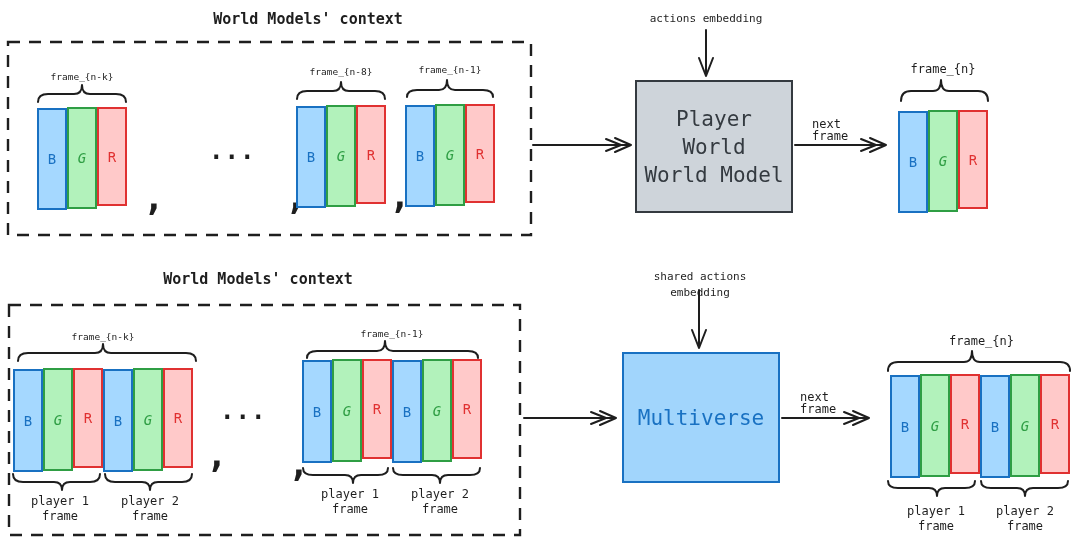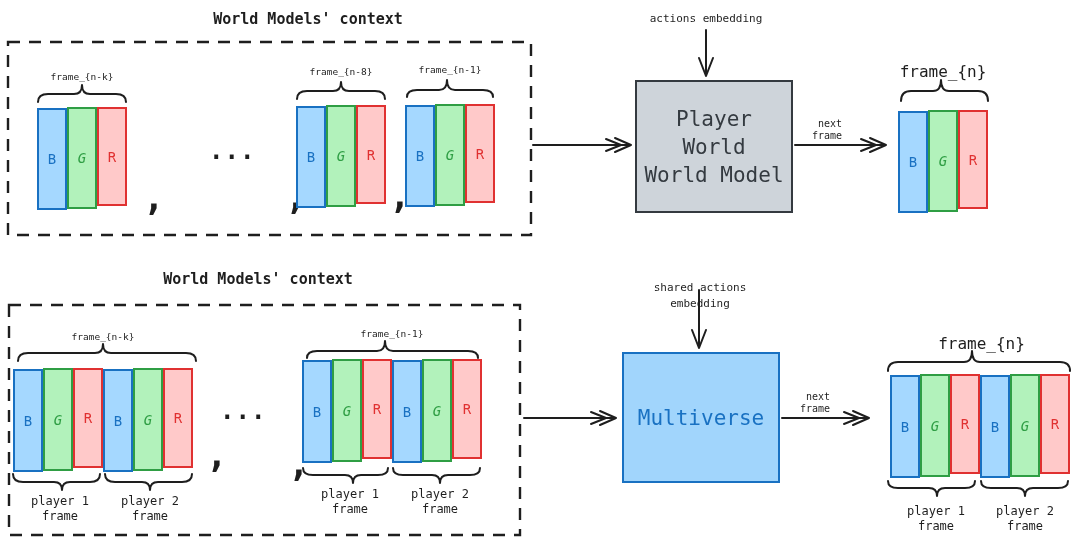--- a/index.html
+++ b/index.html
@@ -4,36 +4,36 @@
 <style>
   html,body{margin:0;padding:0;background:#fff}
   .stage{position:relative;width:1080px;height:547px;background:#ffffff;overflow:hidden;
          font-family:"DejaVu Sans Mono","Liberation Mono",monospace;color:#1e1e1e}
   .abs{position:absolute}
   svg.overlay{position:absolute;left:0;top:0}
   .ink{stroke:#1e1e1e;stroke-width:2;fill:none;stroke-linecap:round;stroke-linejoin:round}
   .dashedbox{stroke:#1e1e1e;stroke-width:2.4;fill:none;stroke-dasharray:12 9}
   .title{font-size:15px;font-weight:bold;text-align:center;white-space:nowrap}
   .flabel{font-size:9.5px;text-align:center;white-space:nowrap}
-  .flabel-lg{font-size:16px;text-align:center;white-space:nowrap}
+  .flabel-lg{font-size:12px;text-align:center;white-space:nowrap}
   .frame{display:flex;align-items:flex-start}
   .col{width:30px;box-sizing:border-box;border:2px solid;display:flex;align-items:center;justify-content:center}
   .f3 .col{height:102px}
   .f6 .col{height:103px}
   .col-b{background:#a5d8ff;border-color:#1971c2;color:#1971c2;margin-top:1px}
   .col-g{background:#b2f2bb;border-color:#2f9e44;color:#2f9e44}
   .col-r{background:#ffc9c9;border-color:#e03131;color:#e03131}
   .f3 .col-r{height:99px}
   .f6 .col-r{height:100px}
   .ch{font-size:14px}
   .col-g .ch{font-style:italic}
   .comma{font-size:36px;font-weight:bold;line-height:1}
   .dots{font-size:24px;font-weight:bold;line-height:1;letter-spacing:1px}
   .slabel{font-size:11px;line-height:15.5px;text-align:center;white-space:nowrap}
-  .nlabel{font-size:10px;line-height:12px;text-align:right;white-space:nowrap}
+  .nlabel{font-size:12px;line-height:12px;text-align:left;white-space:nowrap}
   .plabel{font-size:12px;line-height:15px;text-align:center;white-space:nowrap}
   .modelbox{box-sizing:border-box;display:flex;flex-direction:column;align-items:center;justify-content:center}
   .gray{background:#ced4da;border:2px solid #343a40;color:#343a40}
   .blue{background:#a1d5fc;border:2px solid #1971c2;color:#1971c2}
   .mline{font-size:21px;line-height:28px;white-space:nowrap}
 </style>
 </head>
 <body>
 
 <div class="stage">
@@ -200,21 +200,21 @@
   </div>
   <div class="abs plabel" style="left:308px;top:487px;width:84px">
     <div>player 1</div>
     <div>frame</div>
   </div>
   <div class="abs plabel" style="left:398px;top:487px;width:84px">
     <div>player 2</div>
     <div>frame</div>
   </div>
 
-  <div class="abs slabel" style="left:612px;top:280px;width:176px">
+  <div class="abs slabel" style="left:612px;top:269px;width:176px">
     <div>shared actions</div>
     <div>embedding</div>
   </div>
 
   <div class="abs modelbox blue" style="left:622px;top:352px;width:158px;height:131px">
     <div class="mline">Multiverse</div>
   </div>
 
   <div class="abs nlabel" style="left:800px;top:391px">
     <div>next</div>

